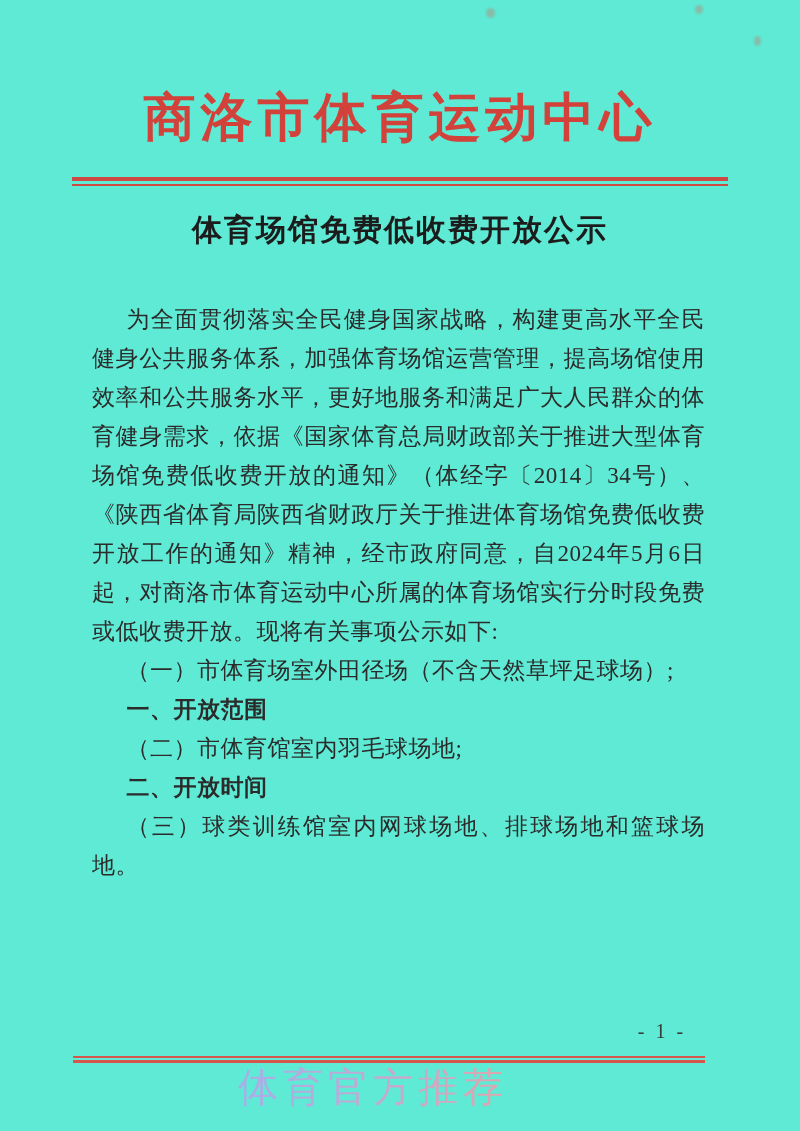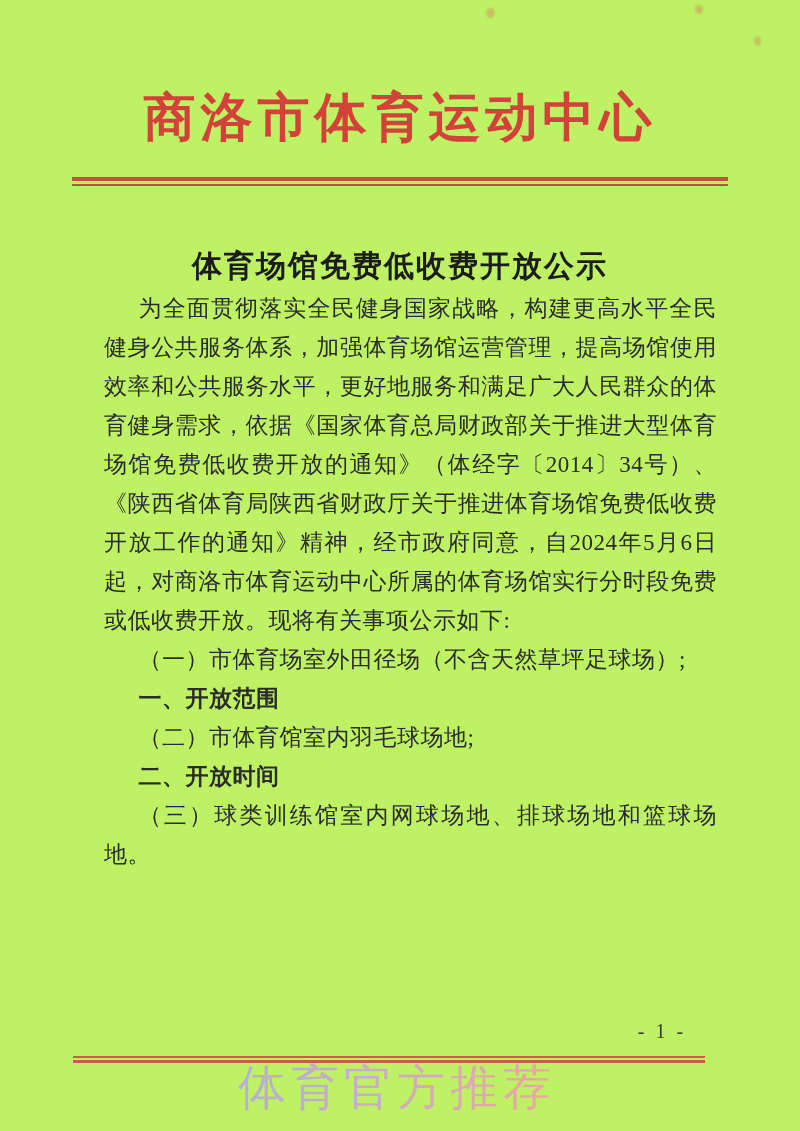--- a/index.html
+++ b/index.html
@@ -1,20 +1,20 @@
 <!DOCTYPE html>
 <html><head>
 <meta charset="utf-8">
 <style>
   html, body { margin: 0; padding: 0; background: #ffffff; }
   .page {
     position: relative;
     width: 800px;
     height: 1131px;
-    background: #bef264;
+    background: #5eead4;
     overflow: hidden;
     font-family: "Liberation Serif", "DejaVu Serif", serif;
   }
   .org-title {
     position: absolute;
     top: 83px;
     left: 0;
     width: 100%;
     text-align: center;
     font-size: 52px;
@@ -34,33 +34,31 @@
   .doc-title {
     position: absolute;
     top: 210px;
     left: 0;
     width: 100%;
     text-align: center;
     font-size: 30px;
     font-weight: bold;
     letter-spacing: 2px;
     color: #1c1c1c;
-    margin-top: 36px;
   }
   .doc-body {
     position: absolute;
     left: 92px;
-    top: 289px;
+    top: 300px;
     width: 613px;
     font-size: 23px;
     line-height: 39px;
     letter-spacing: 0.5px;
     color: #2b2b2b;
     text-align: justify;
-    margin-left: 12px;
   }
   .para { margin: 0; text-indent: 1.5em; }
   .heading { font-weight: bold; }
   .page-number {
     position: absolute;
     top: 1020px;
     left: 602px;
     width: 120px;
     text-align: center;
     font-size: 20px;
@@ -73,21 +71,21 @@
     top: 1056px;
     width: 632px;
     height: 2px;
     border-top: 2px solid var(--footer-red, #d6564e);
     border-bottom: 3px solid var(--footer-red, #d6564e);
   }
   .watermark {
     position: absolute;
     left: 238px;
     top: 1062px;
-    font-size: 48px;
+    font-size: 40px;
     line-height: 52px;
     letter-spacing: 5px;
     font-weight: normal;
     background: linear-gradient(90deg, var(--wm-from, #b3a5ec) 0%, #d49fd2 50%, var(--wm-to, #f59ba6) 100%);
     -webkit-background-clip: text;
     background-clip: text;
     color: transparent;
     opacity: 0.85;
     pointer-events: none;
   }

